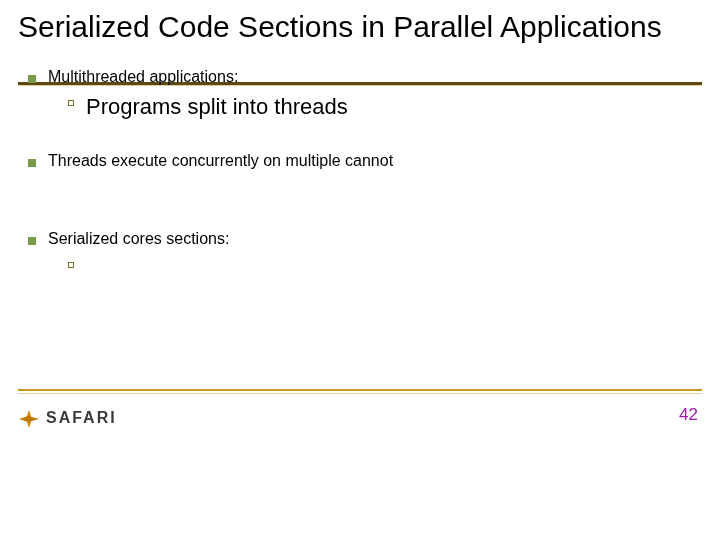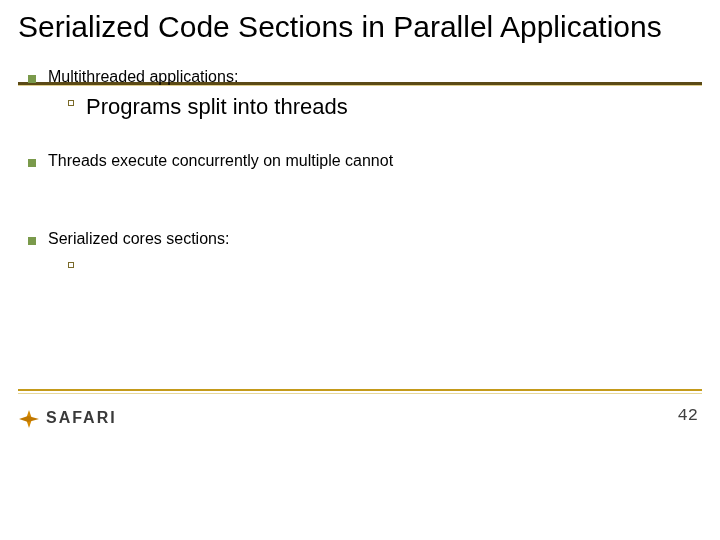--- a/index.html
+++ b/index.html
@@ -122,22 +122,22 @@
     font-weight: bold;
     font-size: 16px;
     letter-spacing: 2px;
     color: #3a3a3a;
   }
   .page-num {
     position: absolute;
     right: 22px;
     bottom: 18px;
     font-size: 17px;
-    color: #404040;
-    font-family: Liberation Mono, monospace;
+    color: #a21caf;
+    font-family: Liberation Sans, sans-serif;
     margin-top: 13px;
   }
 </style>
 </head>
 <body>
 
 <div class="slide">
 
   <div class="title-wrap">
     <h1 class="title">Serialized Code Sections in Parallel Applications</h1>

